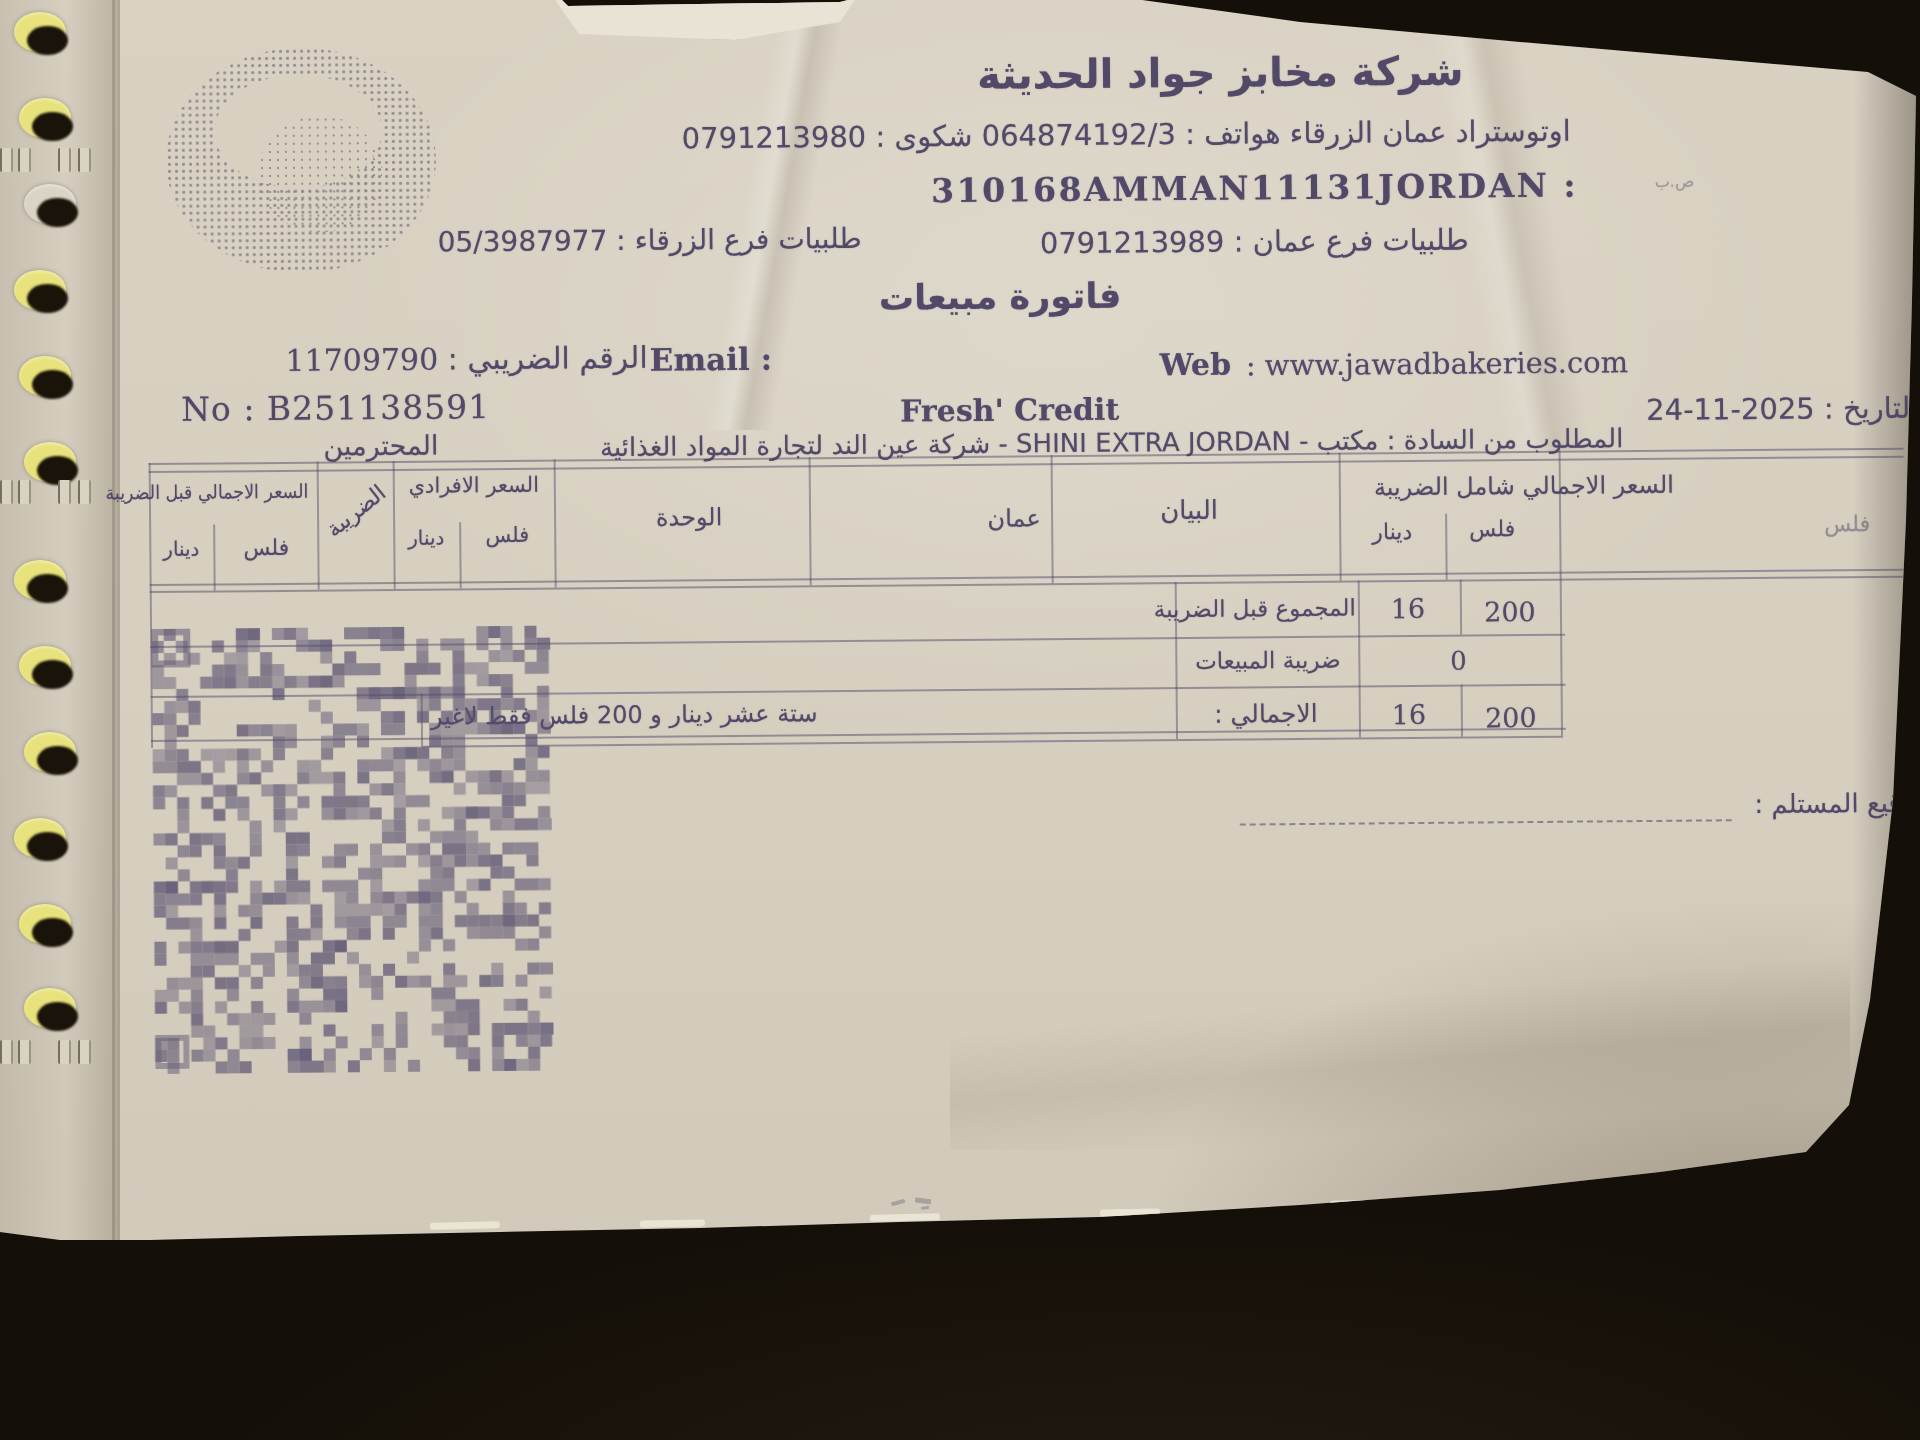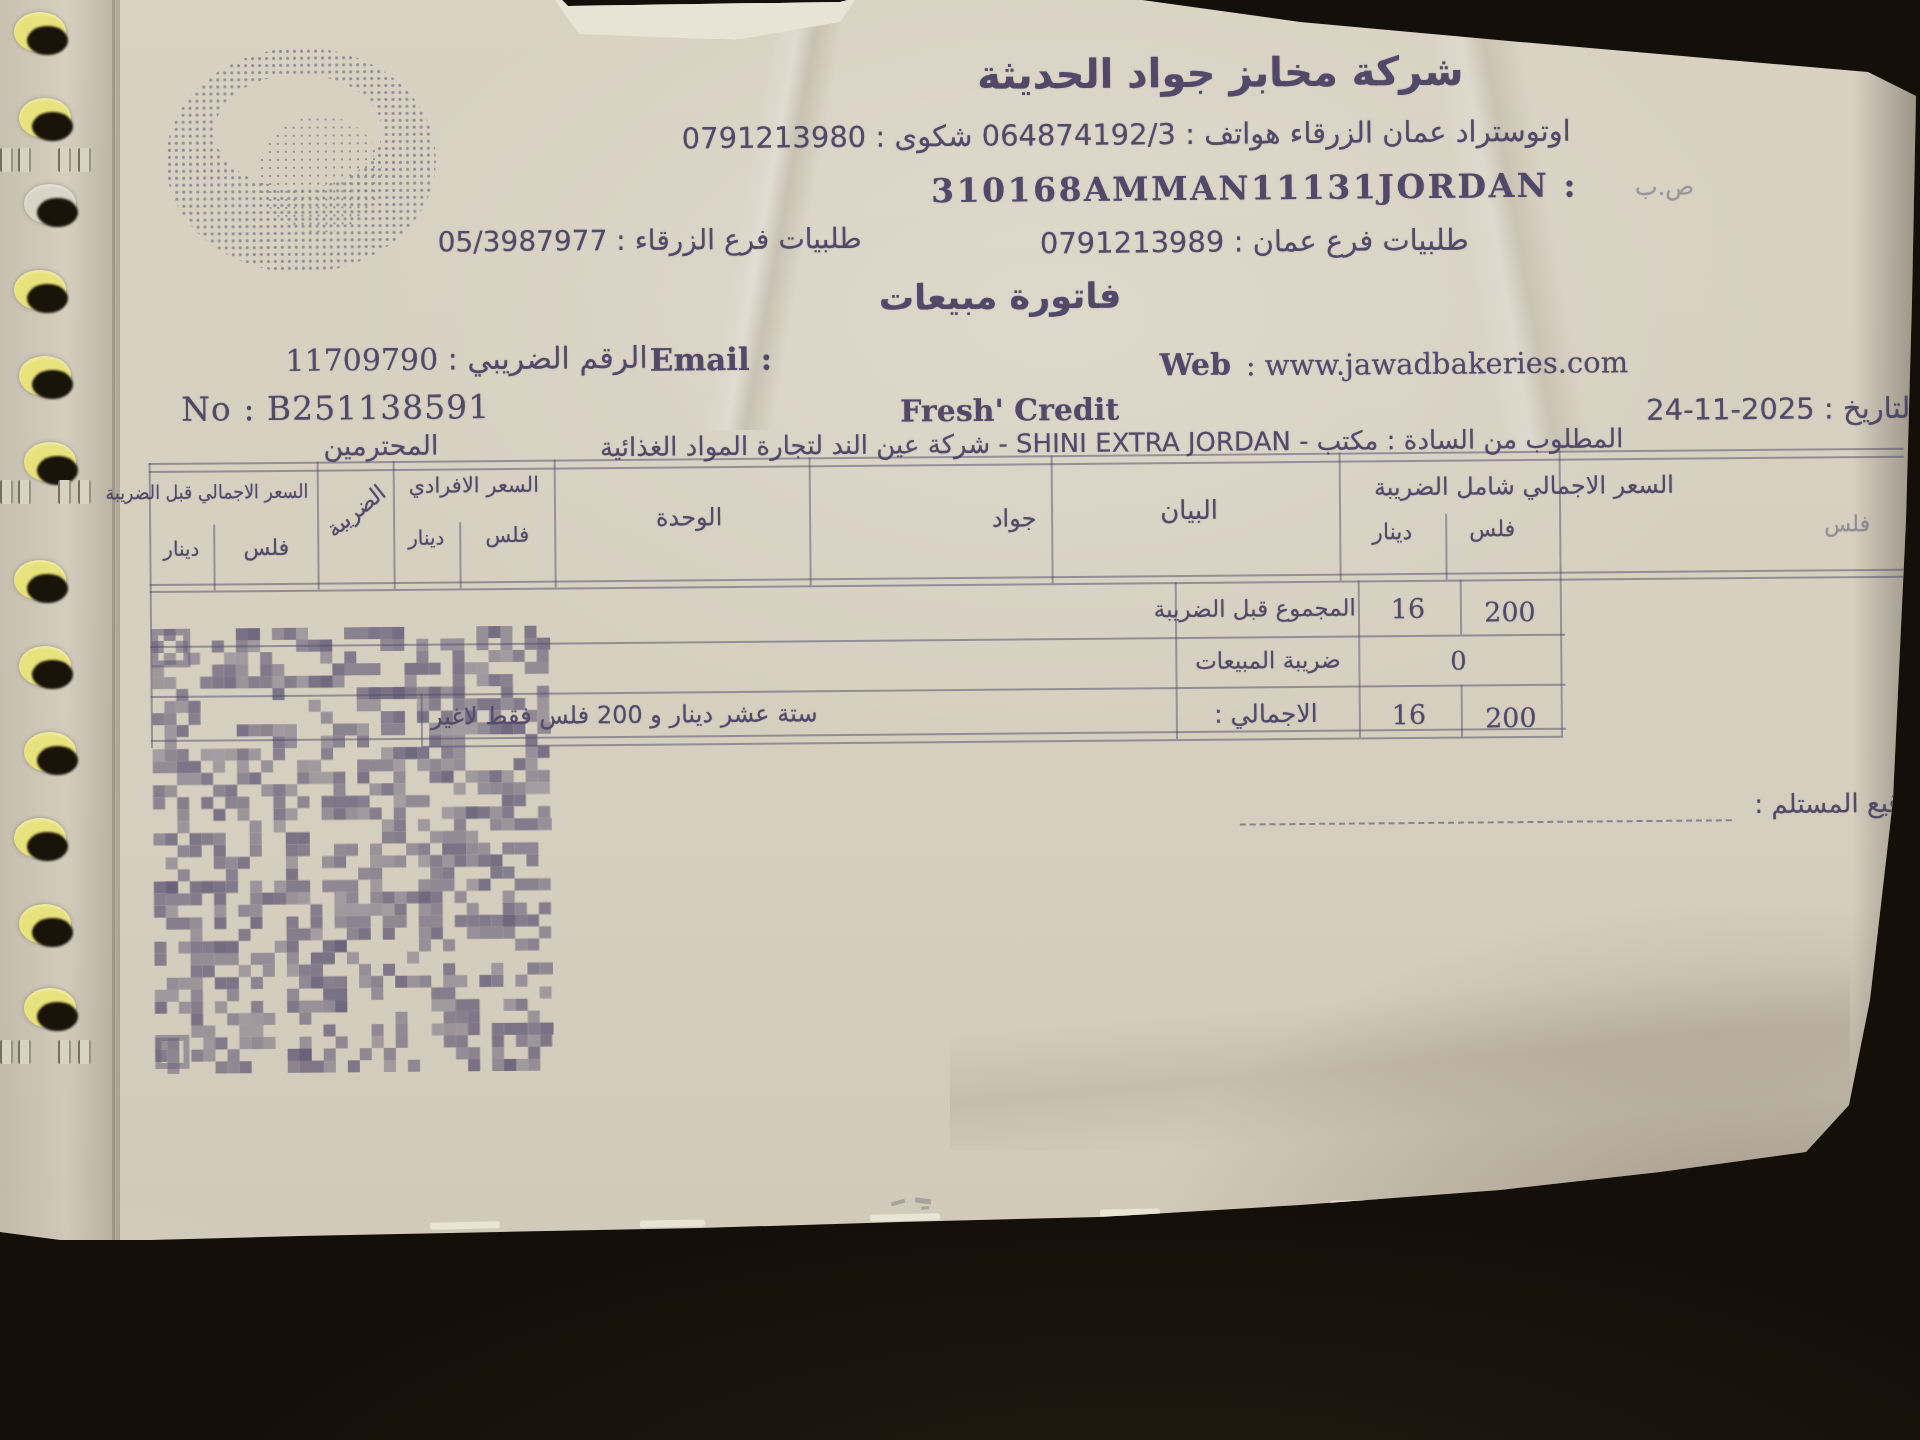--- a/index.html
+++ b/index.html
@@ -65,21 +65,21 @@
   <div id="content">
 
     <div id="logo">
         <div class="in1"></div>
         <div class="in2"></div>
       </div>
 
     <div class="t ar b c" style="left:930px;top:50px;width:590px;font-size:40px;">شركة مخابز جواد الحديثة</div>
     <div class="t ar r" style="left:430px;top:118px;width:1145px;font-size:29px;">اوتوستراد عمان الزرقاء هواتف : 064874192/3 شكوى : 0791213980</div>
     <div class="t sr b" style="left:935px;top:170px;width:700px;font-size:33px;letter-spacing:2.5px;">310168AMMAN11131JORDAN :</div>
-    <div class="t ar" style="left:1628px;top:178px;width:70px;font-size:24px;opacity:.45;">ص.ب</div>
+    <div class="t ar" style="left:1628px;top:178px;width:70px;font-size:16px;opacity:.45;">ص.ب</div>
     <div class="t ar r" style="left:950px;top:226px;width:522px;font-size:29px;">طلبيات فرع عمان : 0791213989</div>
     <div class="t ar r" style="left:520px;top:220px;width:345px;font-size:28px;">طلبيات فرع الزرقاء : 05/3987977</div>
     <div class="t ar b c" style="left:788px;top:276px;width:430px;font-size:35px;">فاتورة مبيعات</div>
 
     <div class="t ar" style="left:210px;top:336px;width:440px;font-size:30px;text-align:right;">
       <span>الرقم الضريبي :</span>
       <span class="sr">11709790</span>
     </div>
     <div class="t sr b" style="left:652px;top:338px;width:160px;font-size:31px;">Email :</div>
     <div class="t sr b" style="left:1162px;top:348px;width:80px;font-size:30px;">Web</div>
@@ -97,21 +97,21 @@
     </div>
 
     <div class="t ar c" style="left:153px;top:474px;width:163px;font-size:19px;transform:scaleX(.92);">السعر الاجمالي قبل الضريبة</div>
     <div class="t ar c" style="left:152px;top:530px;width:60px;font-size:20px;">دينار</div>
     <div class="t ar c" style="left:218px;top:528px;width:98px;font-size:22px;">فلس</div>
     <div class="t ar c" style="left:318px;top:492px;width:78px;font-size:22px;transform:rotate(-38deg);">الضريبة</div>
     <div class="t ar c" style="left:396px;top:468px;width:158px;font-size:21px;">السعر الافرادي</div>
     <div class="t ar c" style="left:396px;top:521px;width:62px;font-size:20px;">دينار</div>
     <div class="t ar c" style="left:462px;top:518px;width:92px;font-size:21px;">فلس</div>
     <div class="t ar c" style="left:630px;top:500px;width:120px;font-size:24px;">الوحدة</div>
-    <div class="t ar c" style="left:965px;top:504px;width:100px;font-size:24px;">جواد</div>
+    <div class="t ar c" style="left:965px;top:504px;width:100px;font-size:24px;">عمان</div>
     <div class="t ar c" style="left:1100px;top:496px;width:180px;font-size:26px;">البيان</div>
     <div class="t ar c" style="left:1340px;top:476px;width:370px;font-size:24px;">السعر الاجمالي شامل الضريبة</div>
     <div class="t ar c" style="left:1342px;top:522px;width:102px;font-size:22px;">دينار</div>
     <div class="t ar c" style="left:1448px;top:520px;width:90px;font-size:22px;">فلس</div>
     <div class="t ar c" style="left:1812px;top:518px;width:72px;font-size:22px;opacity:.5;">فلس</div>
 
     <div class="t ar c" style="left:1178px;top:597px;width:178px;font-size:23px;">المجموع قبل الضريبة</div>
     <div class="t sr c" style="left:1358px;top:596px;width:100px;font-size:27px;">16</div>
     <div class="t sr c" style="left:1462px;top:600px;width:96px;font-size:27px;">200</div>
     <div class="t ar c" style="left:1185px;top:649px;width:165px;font-size:23px;">ضريبة المبيعات</div>

